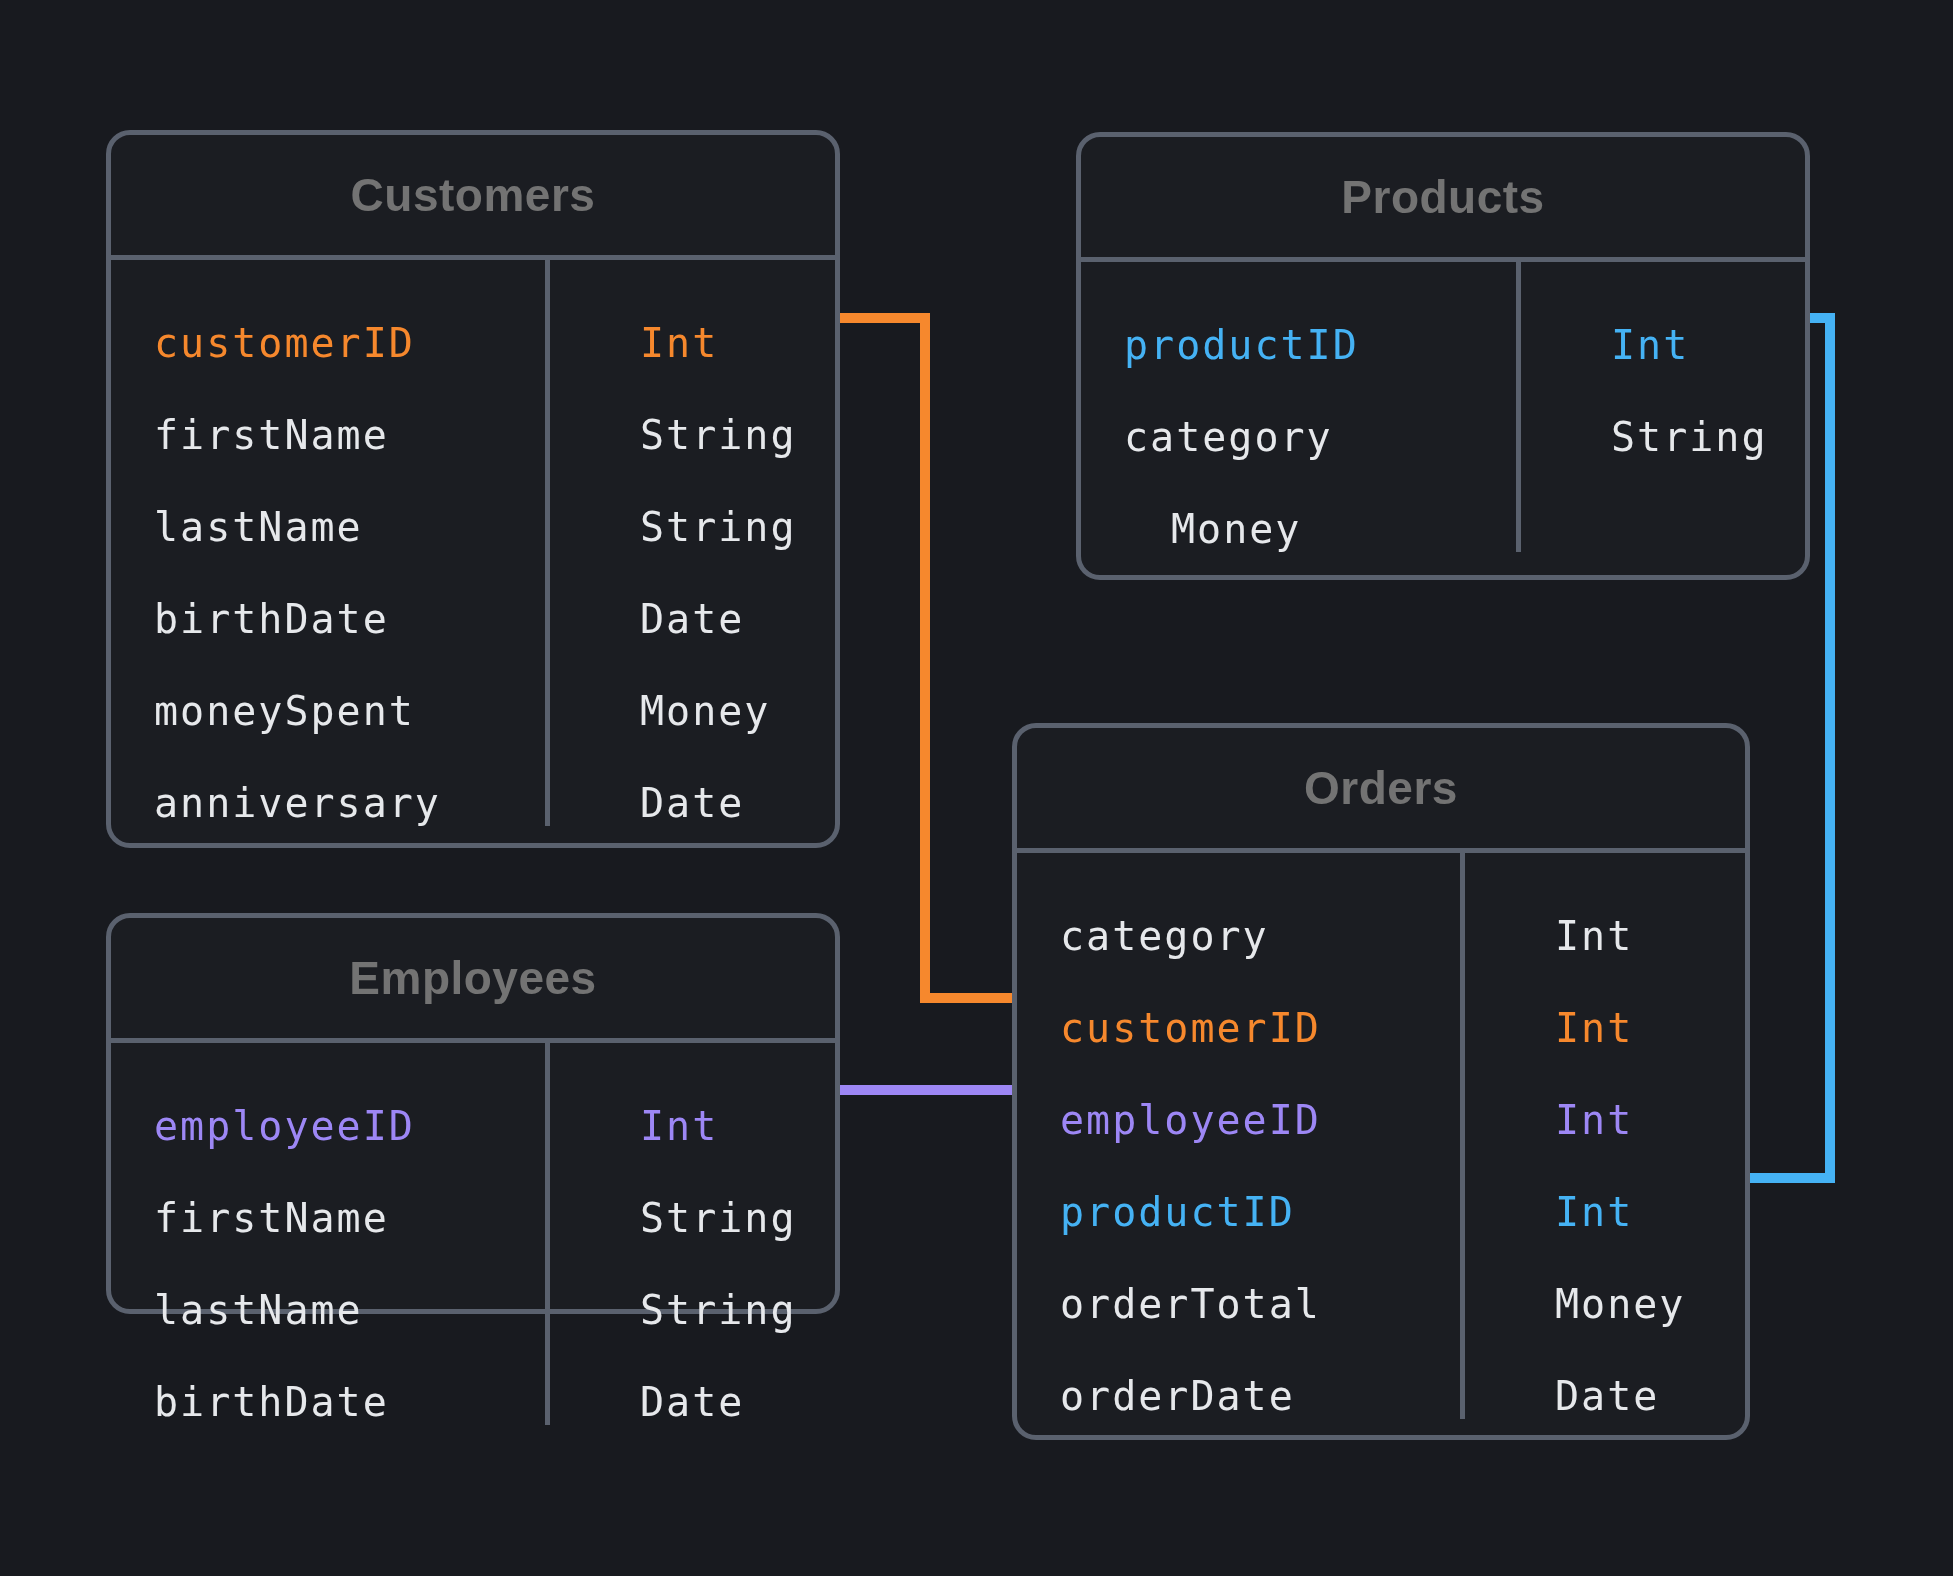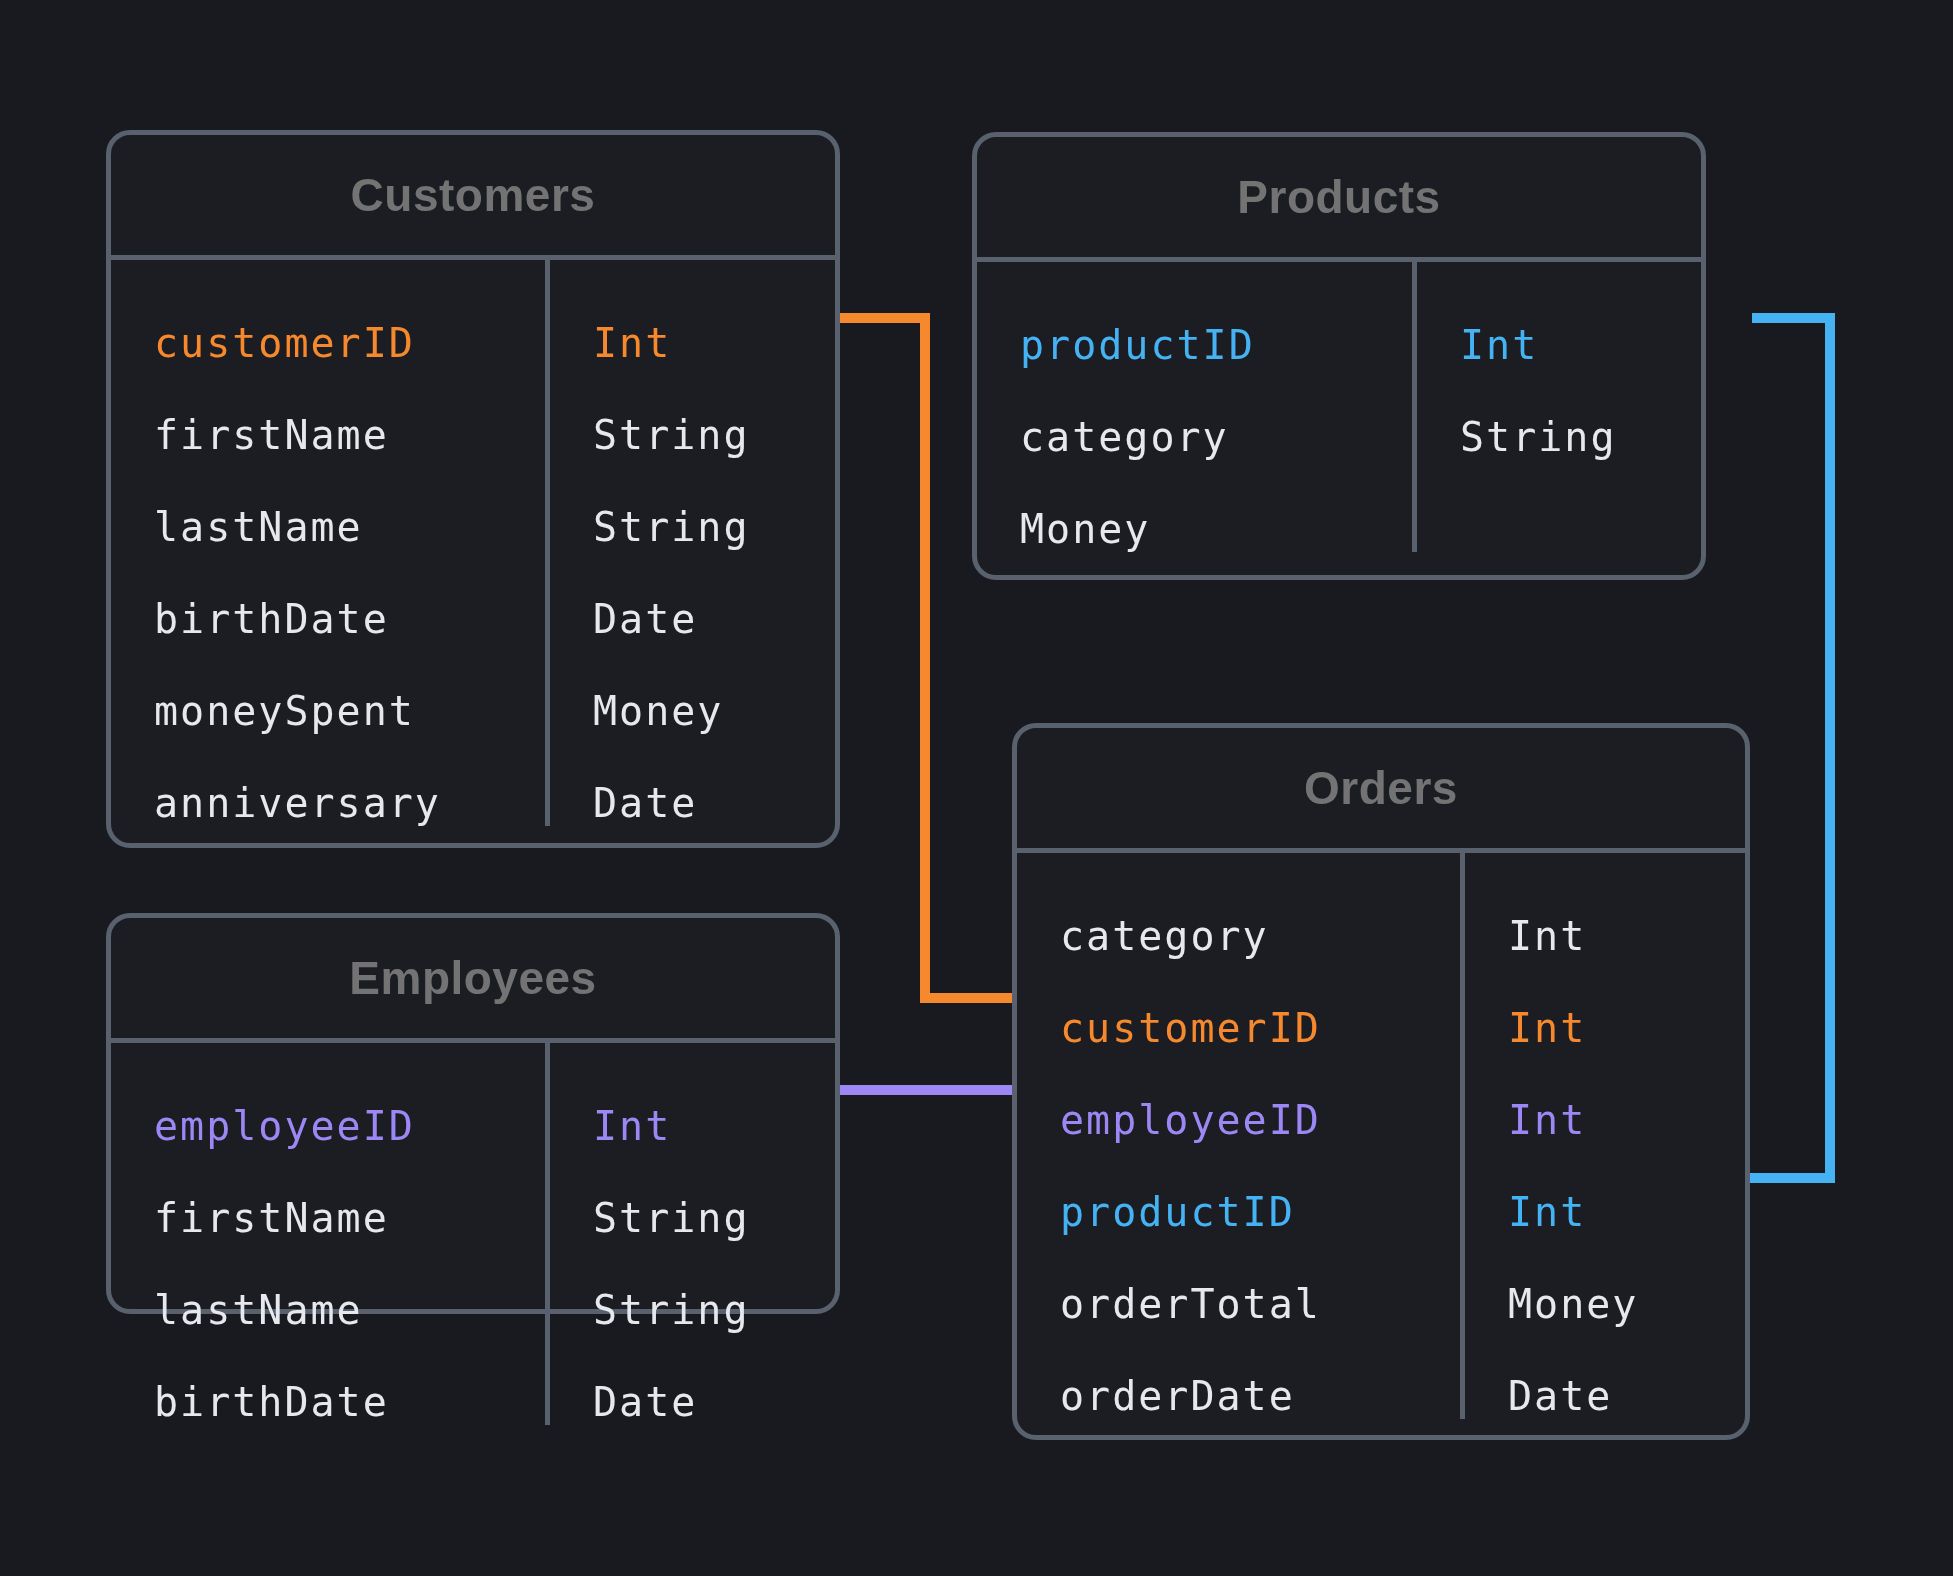--- a/index.html
+++ b/index.html
@@ -2,37 +2,37 @@
 <html><head>
 <meta charset="utf-8">
 <style>
   html,body{margin:0;padding:0;background:#181a1f;}
   .canvas{position:relative;width:1953px;height:1576px;background:#181a1f;overflow:hidden;
           font-family:"Liberation Sans",sans-serif;}
   #connector-layer{position:absolute;left:0;top:0;width:1953px;height:1576px;z-index:1;}
   .table{position:absolute;box-sizing:border-box;background:#1b1d22;border:5px solid #5a616e;
          border-radius:24px;z-index:2;}
   #table-customers{left:106px;top:130px;width:734px;height:718px;}
-  #table-products{left:972px;top:132px;width:734px;height:448px;}
+  #table-products{left:1076px;top:132px;width:734px;height:448px;}
   #table-employees{left:106px;top:913px;width:734px;height:401px;}
   #table-orders{left:1012px;top:723px;width:738px;height:717px;}
   .header{height:120px;border-bottom:5px solid #5a616e;display:flex;align-items:center;justify-content:center;}
   .title{font-size:46px;font-weight:700;color:#737373;letter-spacing:.5px;}
   .body{position:relative;padding-top:14px;}
   .divider{position:absolute;top:0;bottom:0;width:5px;background:#5a616e;}
   #table-customers .divider,#table-employees .divider{left:434px;}
   #table-products .divider{left:435px;}
   #table-orders .divider{left:443px;}
   .row{display:flex;height:92px;align-items:flex-end;
        font-family:"DejaVu Sans Mono","Liberation Mono",monospace;font-size:40px;letter-spacing:2px;}
   .cell-name{box-sizing:border-box;padding-left:43px;flex:0 0 auto;}
   #table-customers .cell-name,#table-employees .cell-name{width:439px;}
   #table-products .cell-name{width:440px;}
   #table-orders .cell-name{width:448px;}
-  .cell-type{padding-left:43px;}
+  .cell-type{padding-left:43px;margin-left:47px;}
 </style>
 </head>
 <body>
 
 <div class="canvas">
 
   <svg id="connector-layer" viewBox="0 0 1953 1576" xmlns="http://www.w3.org/2000/svg">
       <path d="M 838 318 H 925 V 998 H 1016" stroke="#f6882d" stroke-width="10" fill="none"></path>
       <path d="M 838 1090 H 1016" stroke="#9d87f5" stroke-width="10" fill="none"></path>
       <path d="M 1752 318 H 1830 V 1178 H 1746" stroke="#45b2f4" stroke-width="10" fill="none"></path>

